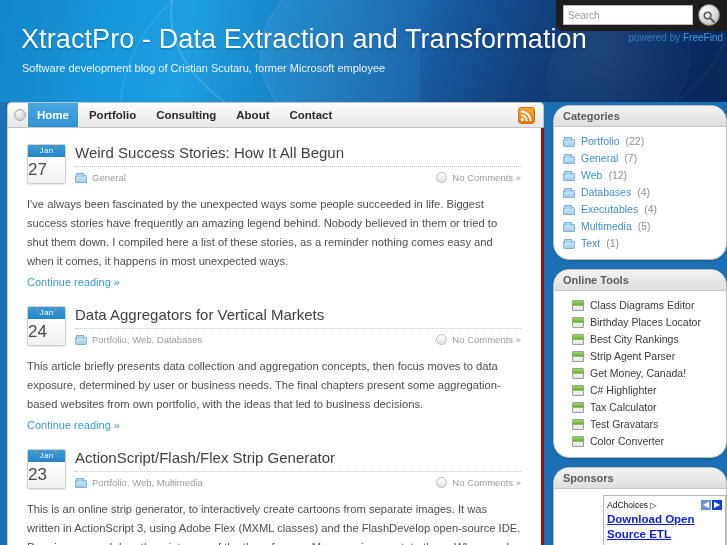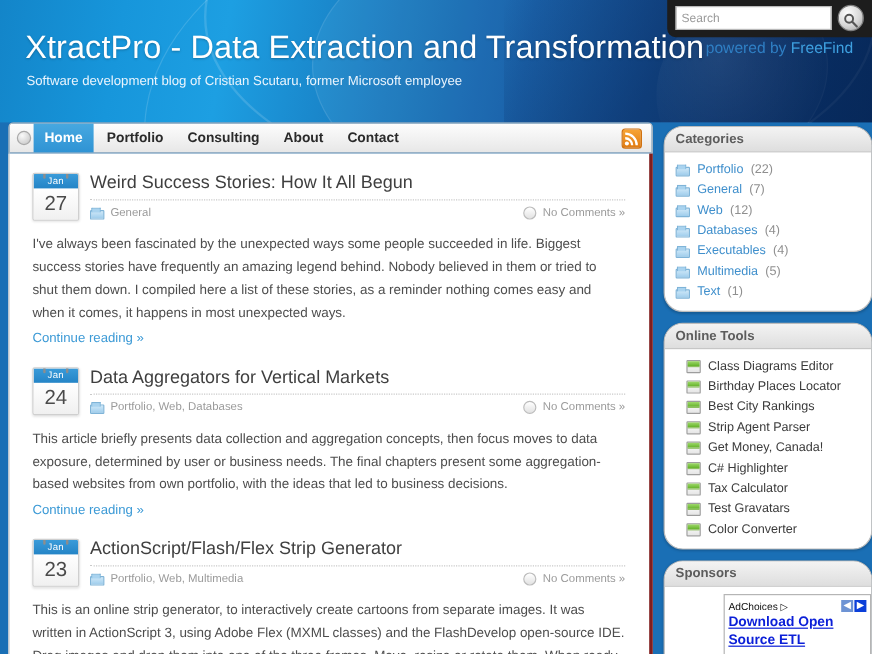--- a/index.html
+++ b/index.html
@@ -66,22 +66,22 @@
   }
   #search-input::placeholder { color: #9a9a9a; }
   #search-btn {
     position:absolute; right: 7px; top: 4px;
     width: 22px; height: 22px; border-radius: 50%; border: 1px solid #7d7d7d;
     background: radial-gradient(circle at 36% 30%, #fdfdfd 0%, #d7d7d7 55%, #9e9e9e 100%);
     cursor: pointer; padding: 0;
   }
   #search-btn svg { display:block; margin: 3px auto 0; }
   #powered-by {
-    position: absolute; right: 16px; top: 32px;
-    font-size: 13px; color: #2f7fc4; margin-left: 36px;
+    position: absolute; right: 4px; top: 32px;
+    font-size: 10px; color: #2f7fc4; margin-left: 36px;
   }
   #powered-by b { color: #3ea0e0; font-weight: normal; }
 
   
   #nav {
     position: absolute; left: 7px; top: 102px; width: 537px; height: 26px;
     background: linear-gradient(#fdfdfd, #e7e7e7);
     border: 1px solid #c3c3c3;
     border-top-left-radius: 4px; border-top-right-radius: 4px;
     display: flex; align-items: center;
@@ -129,21 +129,21 @@
     height: 12px; background: linear-gradient(#3a9bd9, #2484c6);
     color: #fff; font-size: 8px; text-align: center; line-height: 12px;
     letter-spacing: .3px; position: relative;
   }
   .cal-ring {
     position: absolute; top: -3px; width: 2px; height: 7px;
     background: #8d8d8d; border-radius: 1px;
   }
   .cal-ring.l { left: 8px; } .cal-ring.r { right: 8px; }
   .cal-day {
-    height: 26px; line-height: 26px; text-align: center;
+    height: 26px; line-height: 26px; text-align: left;
     font-size: 17px; color: #4a4a4a;
     background: linear-gradient(#ffffff, #f0f0f0);
   }
   .post-title {
     margin-left: 48px; font-size: 15px; color: #3f3f3f;
     font-weight: normal; padding-top: 1px; line-height: 19px; cursor: pointer;
   }
   .post-meta {
     margin-left: 48px; margin-top: 4px; padding-top: 5px;
     border-top: 1px dotted #c9c9c9;

